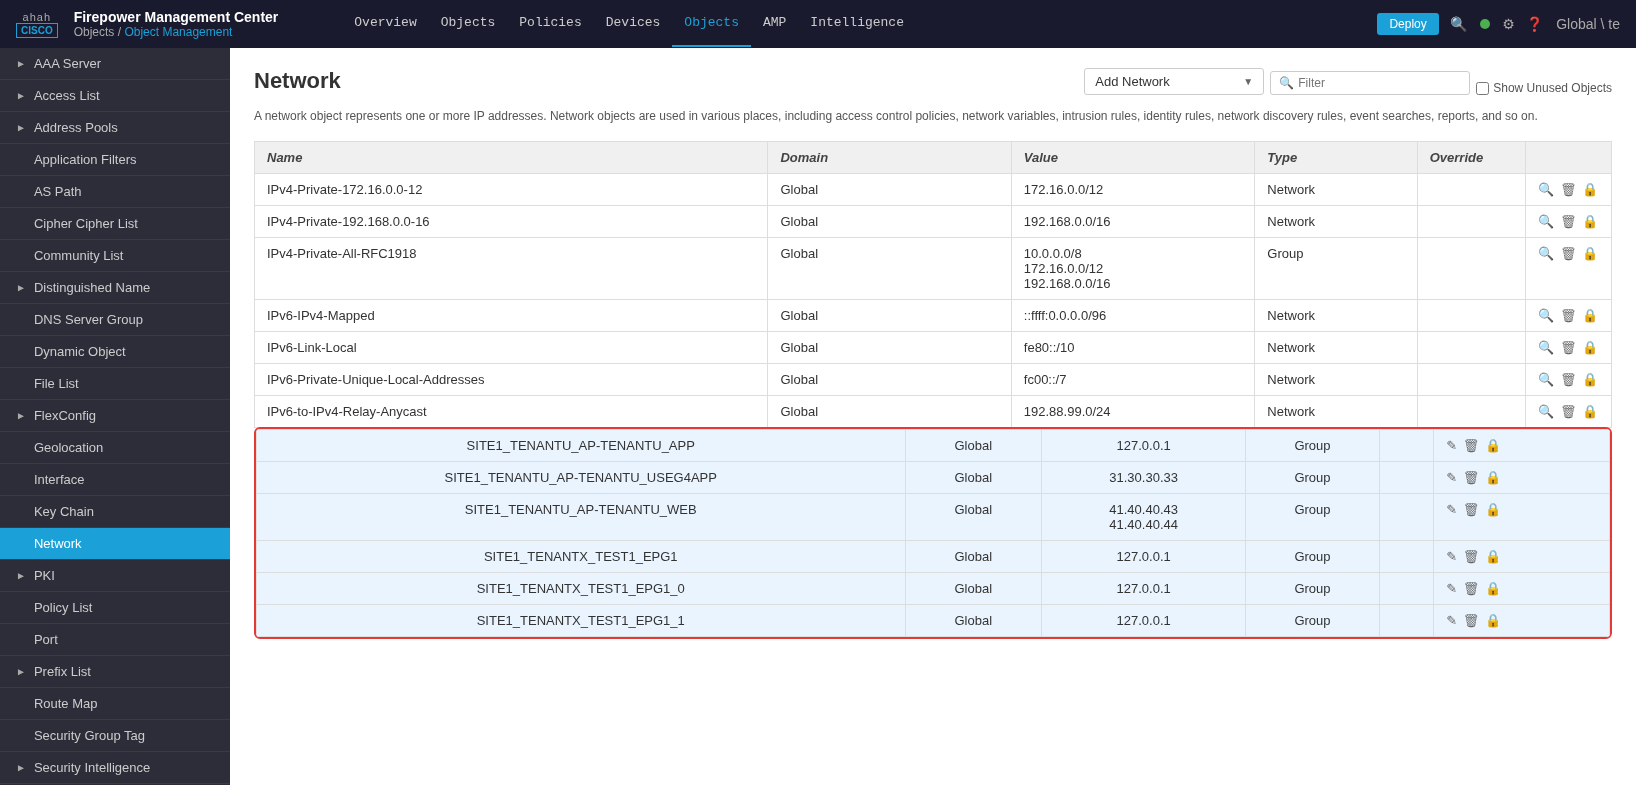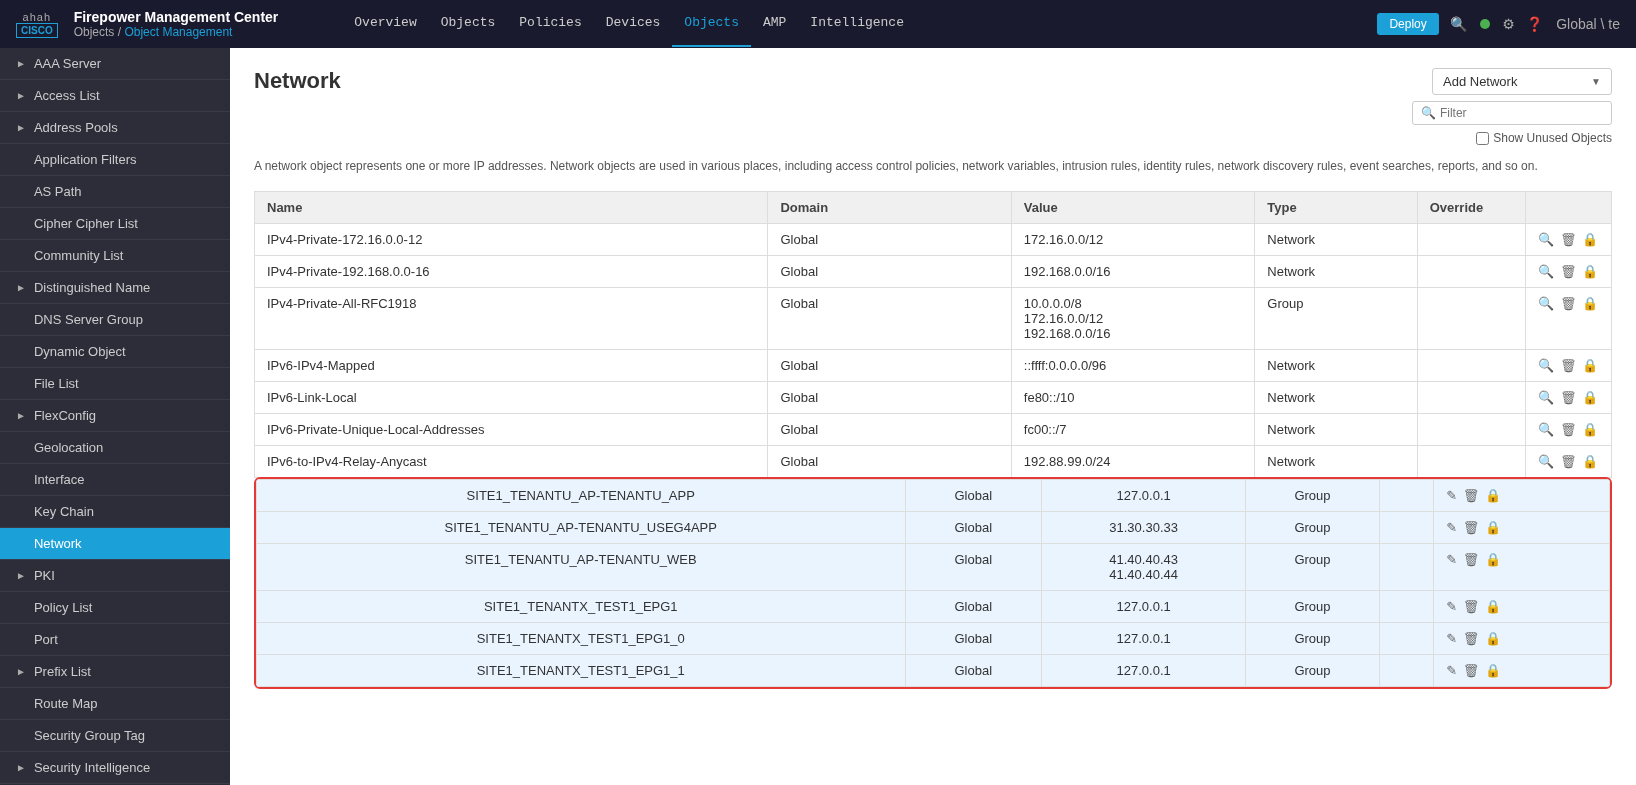--- a/index.html
+++ b/index.html
@@ -138,21 +138,21 @@
       margin-bottom: 12px;
     }
     .page-title {
       font-size: 22px;
       font-weight: bold;
       color: #333;
       flex: 1;
     }
     .header-controls {
       display: flex;
-      flex-direction: column;
+      flex-direction: row;
       align-items: flex-end;
       gap: 6px;
     }
     .add-network-dropdown {
       display: flex;
       align-items: center;
       background: #fff;
       border: 1px solid #ccc;
       border-radius: 3px;
       padding: 5px 10px;
@@ -208,20 +208,21 @@
       border-collapse: collapse;
       font-size: 13px;
     }
     .data-table th {
       background: #f0f0f0;
       border: 1px solid #ddd;
       padding: 8px 12px;
       text-align: left;
       font-weight: bold;
       color: #444;
+      font-style: italic;
     }
     .data-table td {
       border: 1px solid #ddd;
       padding: 8px 12px;
       vertical-align: top;
     }
     .data-table .actions {
       display: flex;
       gap: 6px;
       align-items: center;

